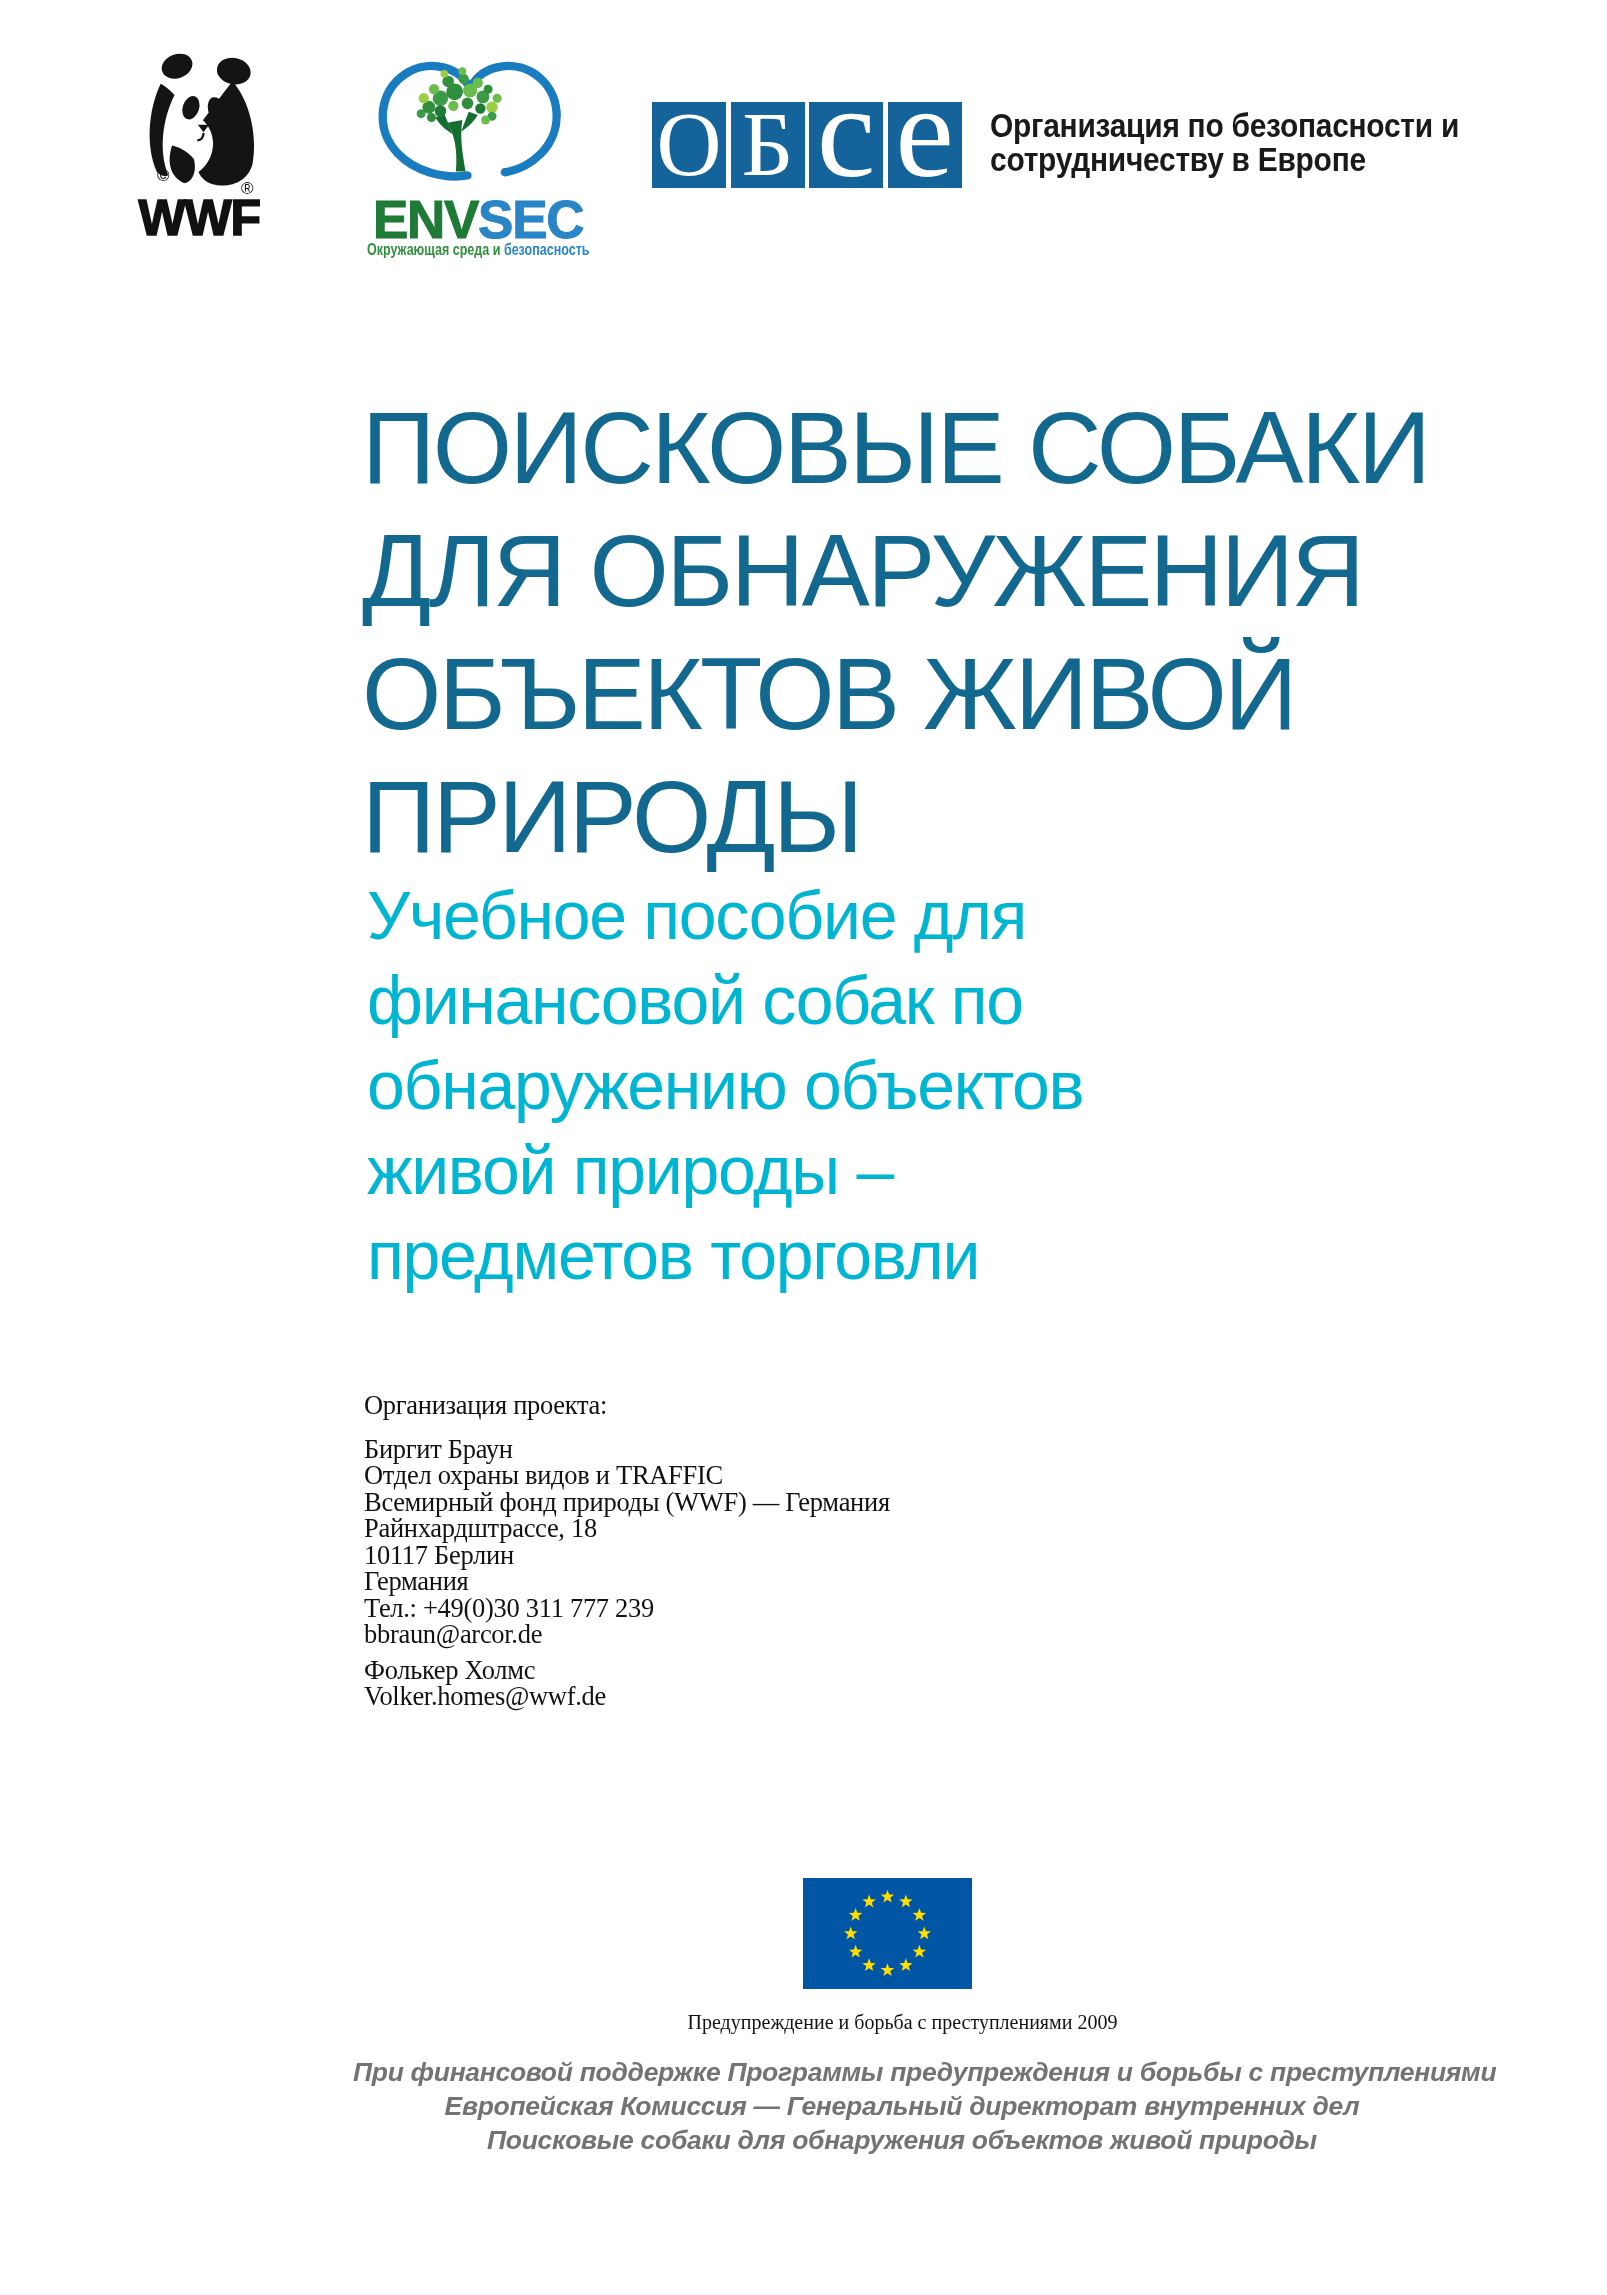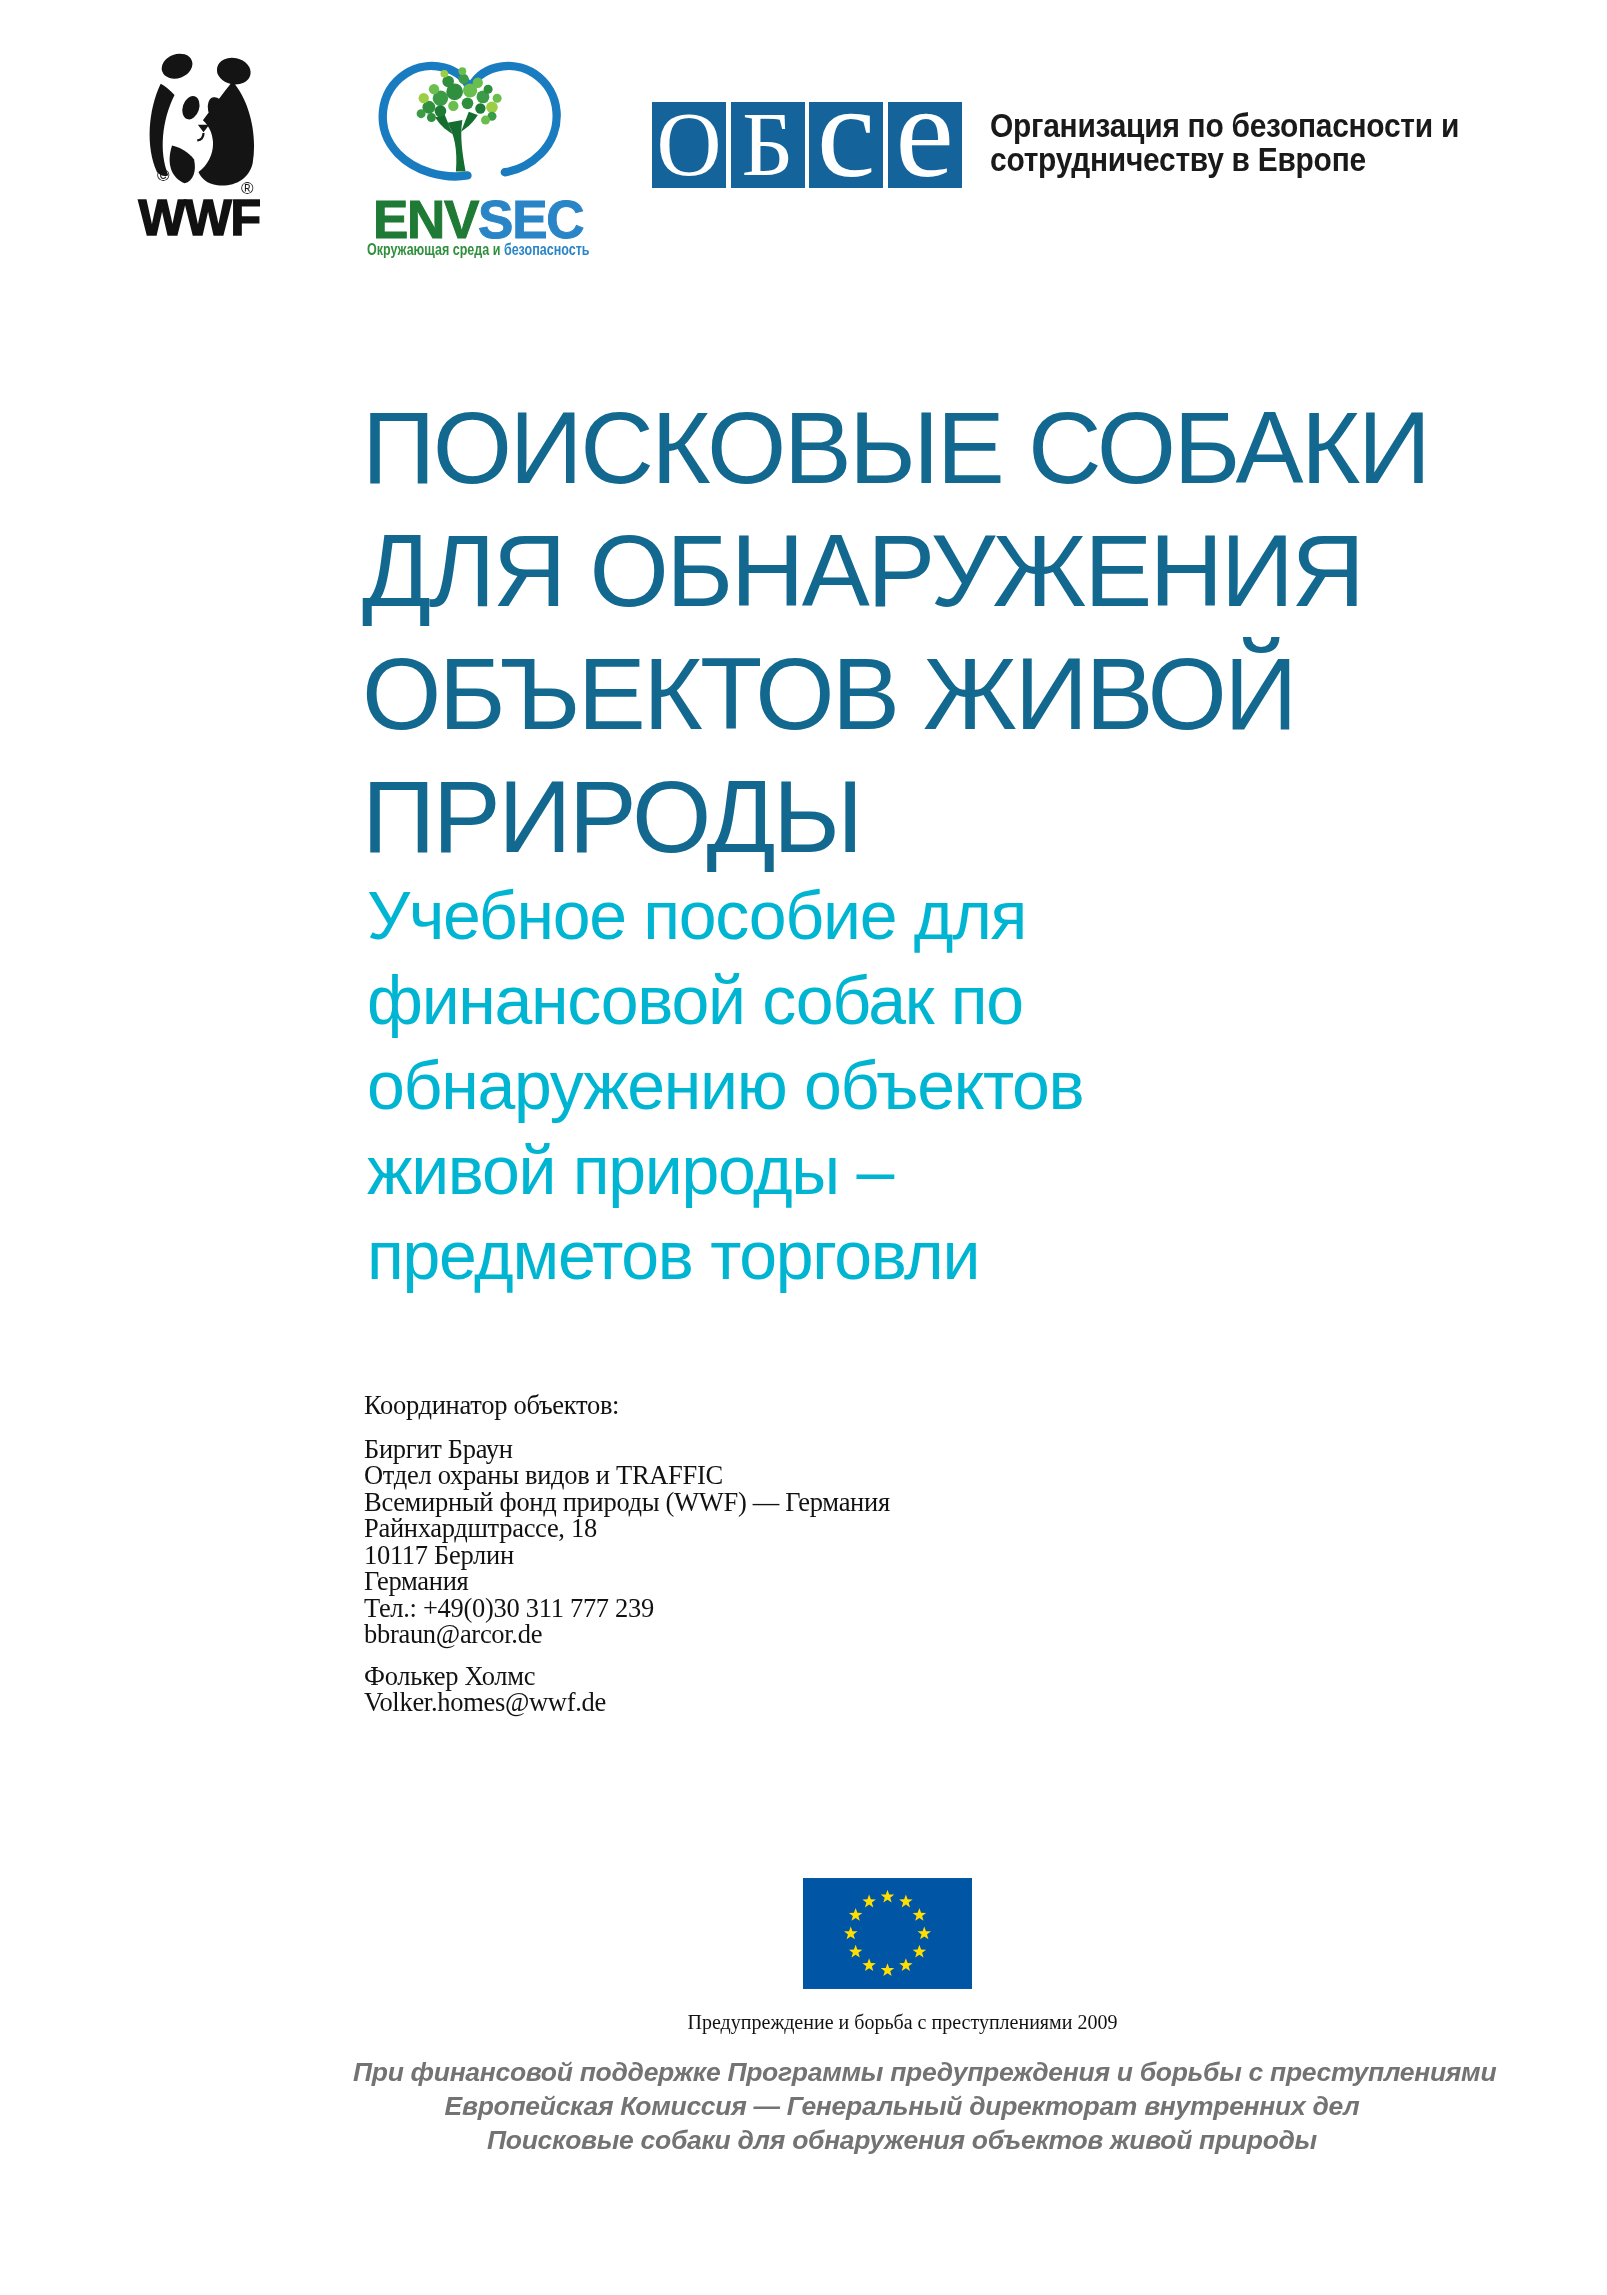--- a/index.html
+++ b/index.html
@@ -69,21 +69,21 @@
     color:#00B5D2; font-weight:400; white-space:nowrap;
   }
 
   
   .coordinator {
     position:absolute; left:364px; top:1392px; width:904px;
     font-family:"Liberation Serif", serif; font-size:26.5px; line-height:26.5px;
     color:#121212; letter-spacing:-0.3px;
   }
   .coordinator .heading { margin-bottom:17.4px; }
-  .coordinator .block2 { margin-top:15px; }
+  .coordinator .block2 { margin-top:9px; }
 
   
   .eu-flag { position:absolute; left:803px; top:1878px; }
 
   
   .footer-caption {
     position:absolute; left:515px; top:2011px; width:775px;
     font-family:"Liberation Serif", serif; font-size:20px; color:#121212;
     text-align:center; white-space:nowrap;
   }
@@ -182,21 +182,21 @@
 
   <div class="doc-subtitle">
     <div>Учебное пособие для</div>
     <div>финансовой собак по</div>
     <div>обнаружению объектов</div>
     <div>живой природы –</div>
     <div>предметов торговли</div>
   </div>
 
   <div class="coordinator">
-    <div class="heading">Координатор объектов:</div>
+    <div class="heading">Организация проекта:</div>
     <div>Биргит Браун</div>
     <div>Отдел охраны видов и TRAFFIC</div>
     <div>Всемирный фонд природы (WWF) — Германия</div>
     <div>Райнхардштрассе, 18</div>
     <div>10117 Берлин</div>
     <div>Германия</div>
     <div>Тел.: +49(0)30 311 777 239</div>
     <div>bbraun@arcor.de</div>
     <div class="block2">Фолькер Холмс</div>
     <div>Volker.homes@wwf.de</div>

